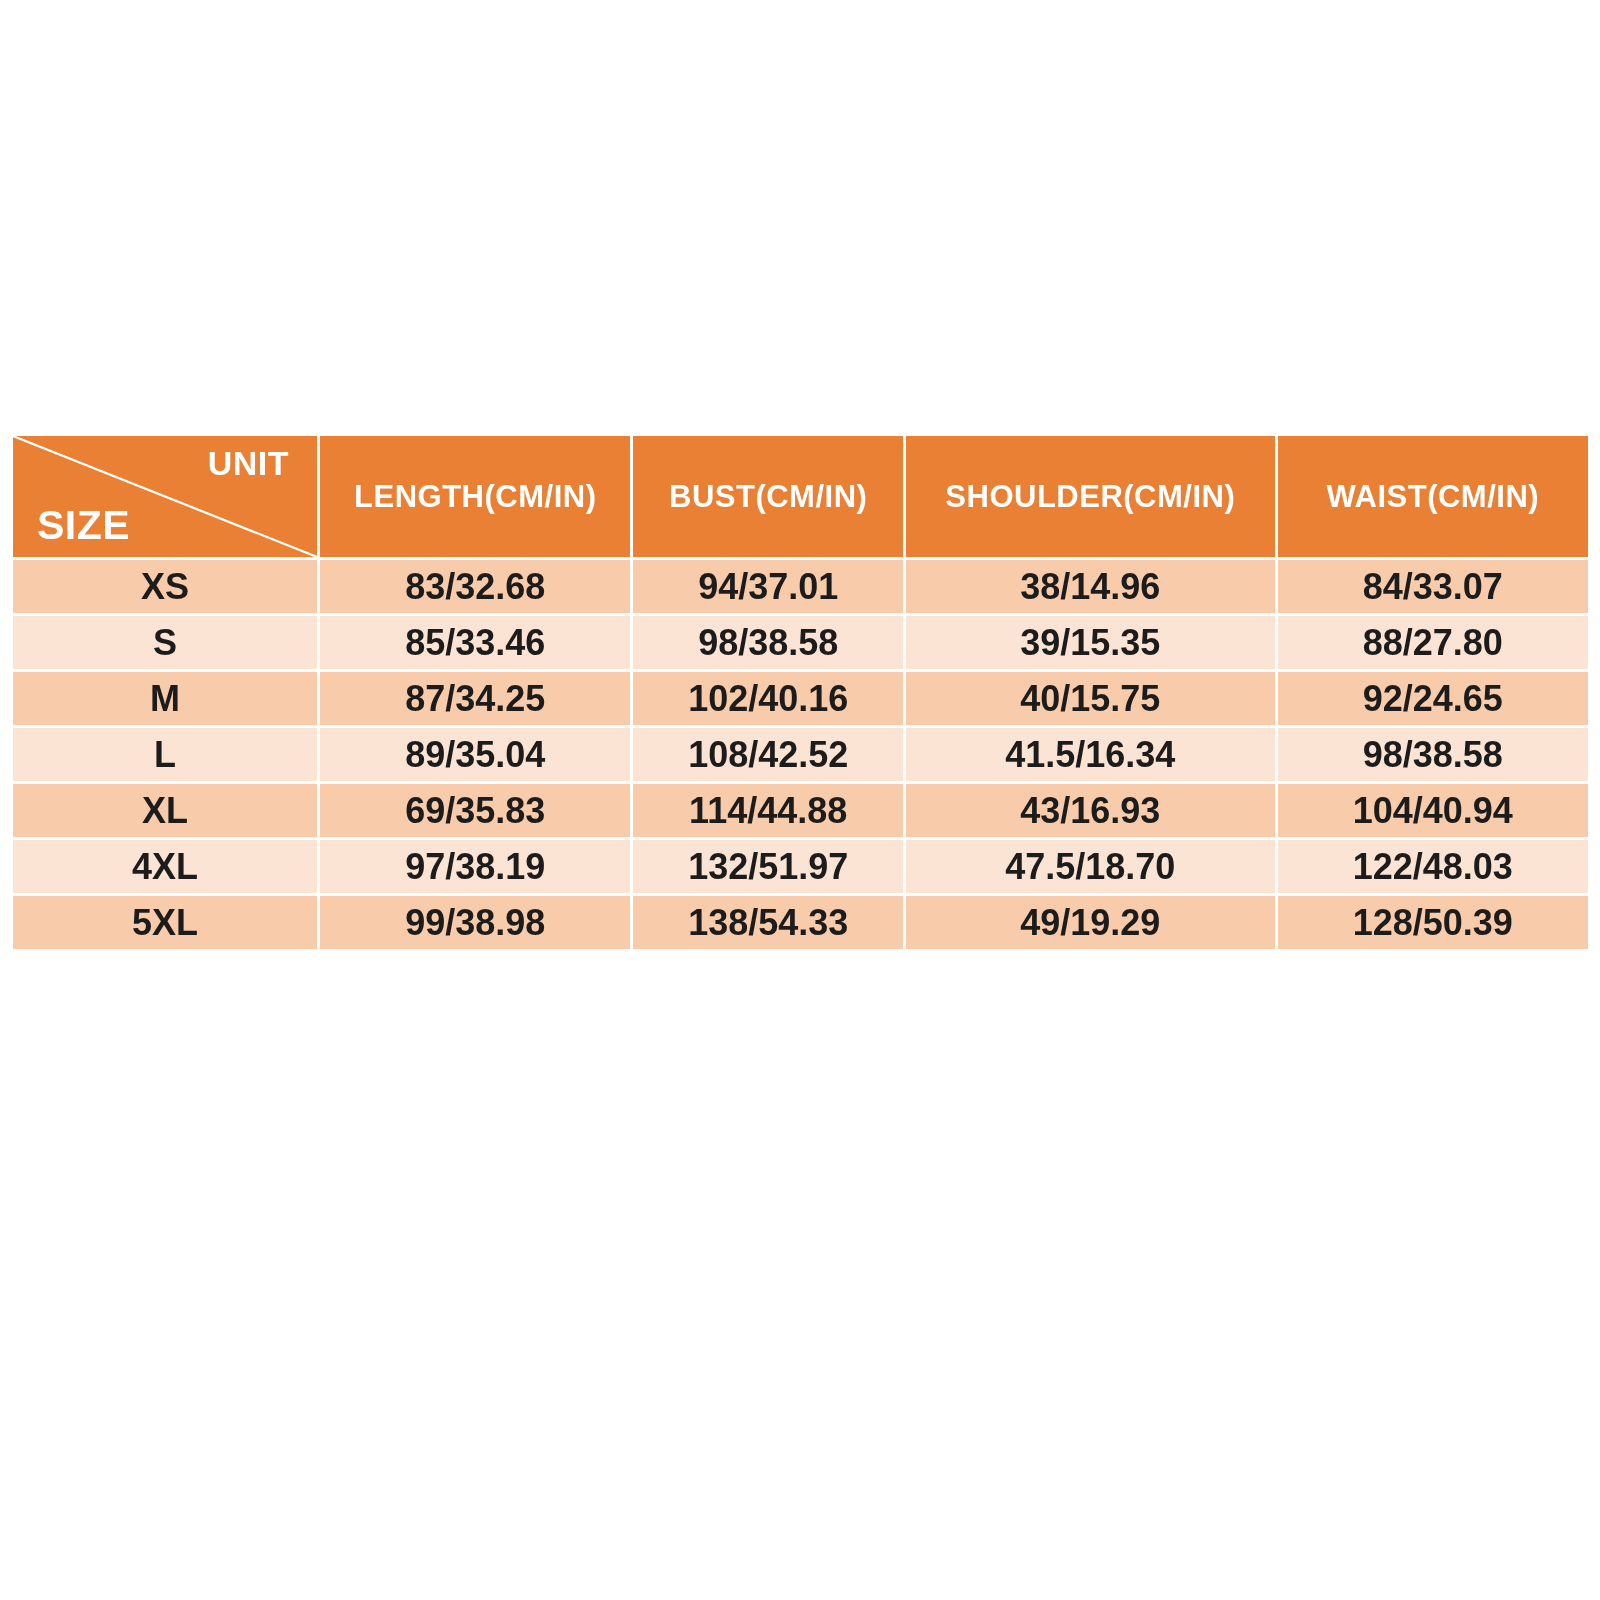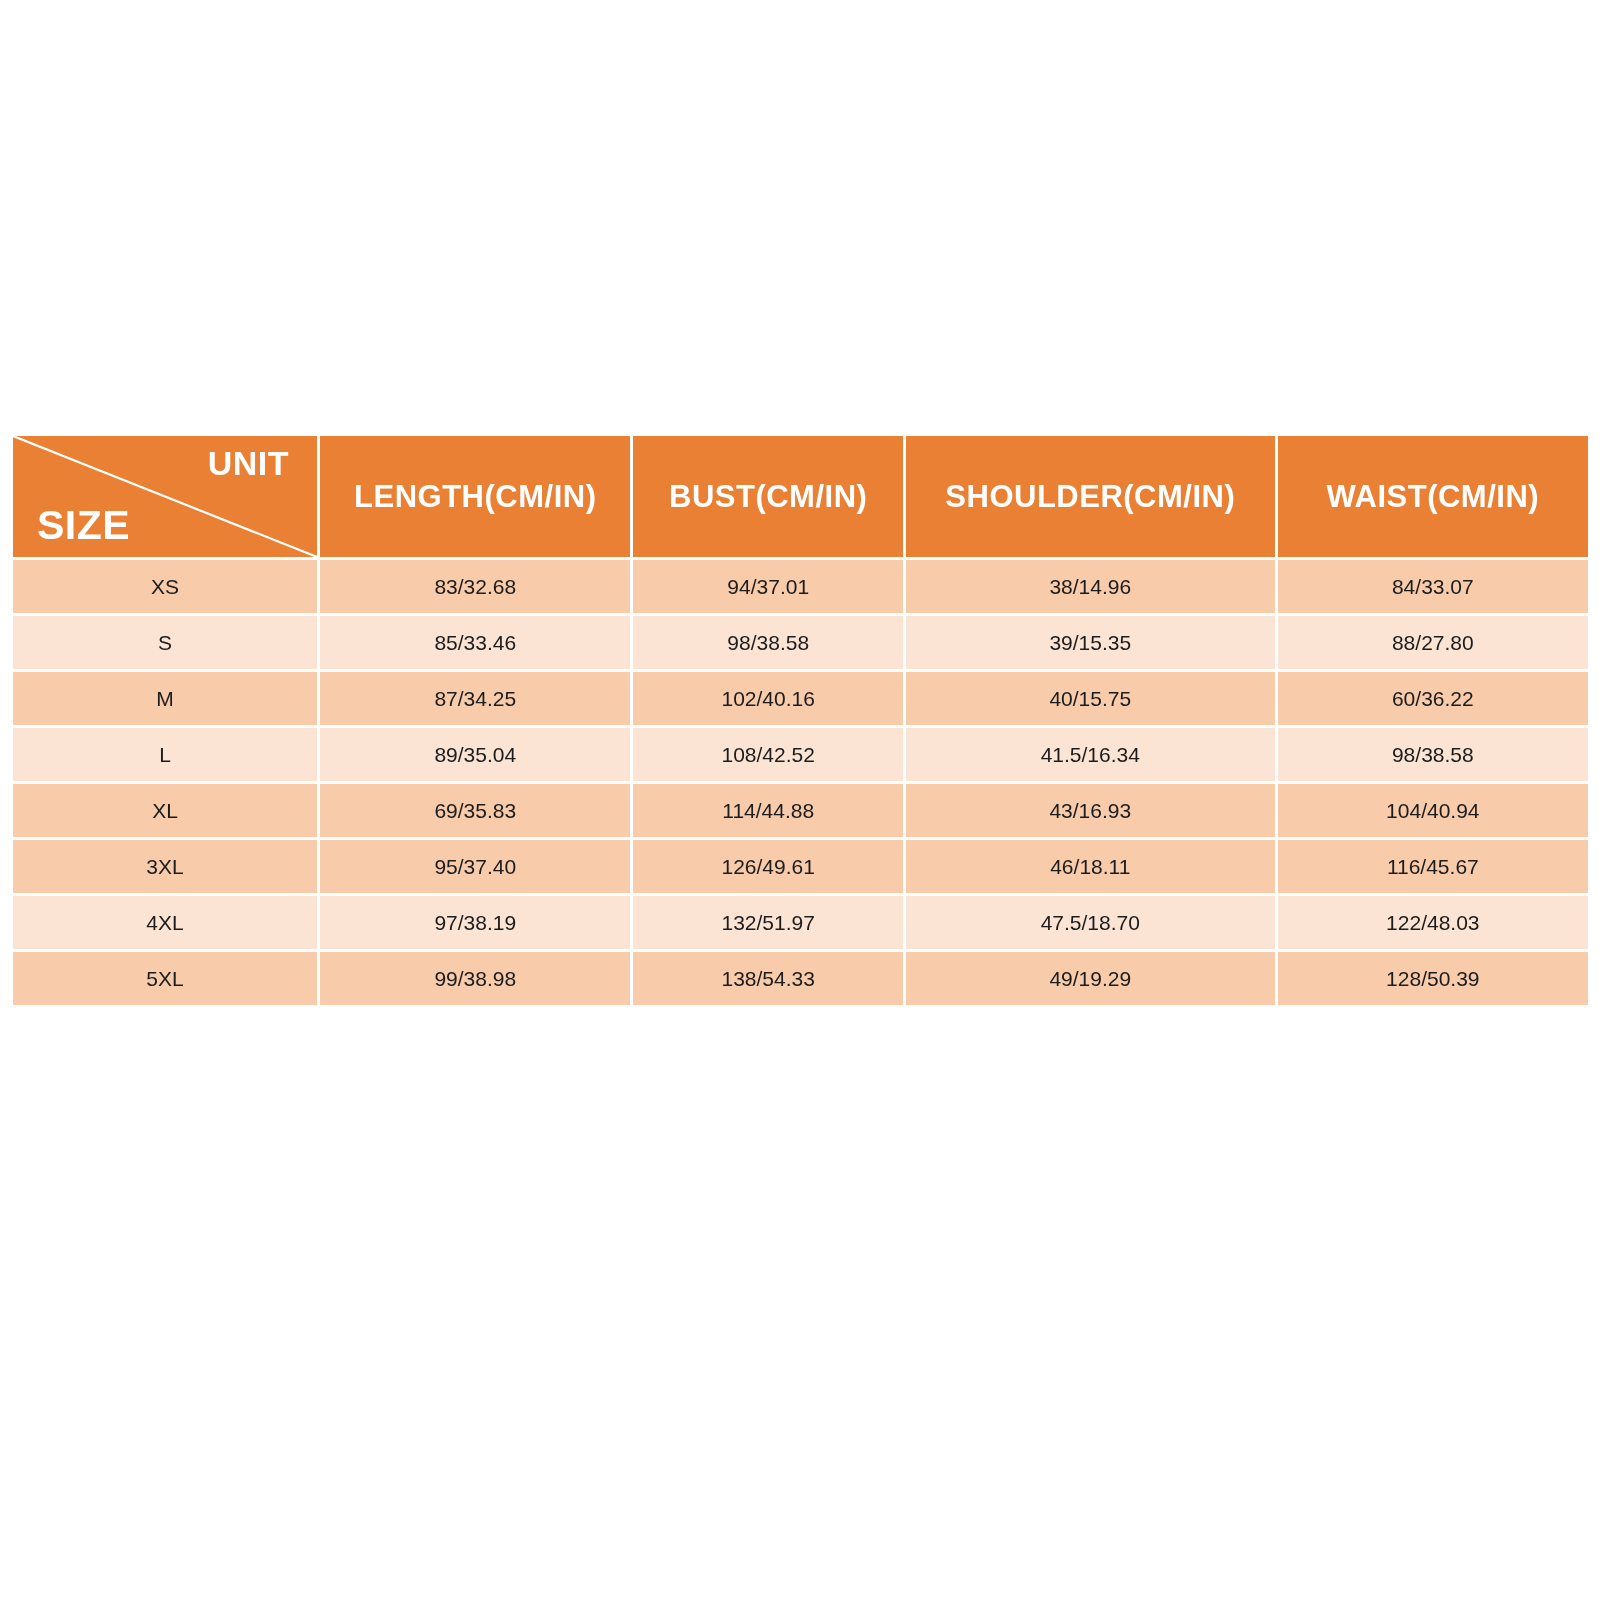--- a/index.html
+++ b/index.html
@@ -64,22 +64,22 @@
   }
   th.corner-cell .size-label {
     position: absolute;
     bottom: 8px;
     left: 24px;
     font-size: 41px;
     font-weight: bold;
   }
   tbody td {
     height: 53px;
-    font-size: 21px;
-    font-weight: normal;
+    font-size: 36px;
+    font-weight: bold;
     color: var(--cell-text, #1c1c1c);
     margin-top: 25px;
   }
   tbody tr.row-dark td { background: var(--row-dark, #F8CBAA); }
   tbody tr.row-light td { background: var(--row-light, #FCE4D4); }
 </style>
 </head>
 <body>
 
 <div class="canvas">
@@ -119,42 +119,35 @@
     <td>85/33.46</td>
     <td>98/38.58</td>
     <td>39/15.35</td>
     <td>88/27.80</td>
   </tr>
         <tr class="row-dark">
     <td>M</td>
     <td>87/34.25</td>
     <td>102/40.16</td>
     <td>40/15.75</td>
-    <td>60/36.22</td>
+    <td>92/24.65</td>
   </tr>
         <tr class="row-light">
     <td>L</td>
     <td>89/35.04</td>
     <td>108/42.52</td>
     <td>41.5/16.34</td>
     <td>98/38.58</td>
   </tr>
         <tr class="row-dark">
     <td>XL</td>
     <td>69/35.83</td>
     <td>114/44.88</td>
     <td>43/16.93</td>
     <td>104/40.94</td>
-  </tr>
-        <tr class="row-dark">
-    <td>3XL</td>
-    <td>95/37.40</td>
-    <td>126/49.61</td>
-    <td>46/18.11</td>
-    <td>116/45.67</td>
   </tr>
         <tr class="row-light">
     <td>4XL</td>
     <td>97/38.19</td>
     <td>132/51.97</td>
     <td>47.5/18.70</td>
     <td>122/48.03</td>
   </tr>
         <tr class="row-dark">
     <td>5XL</td>

